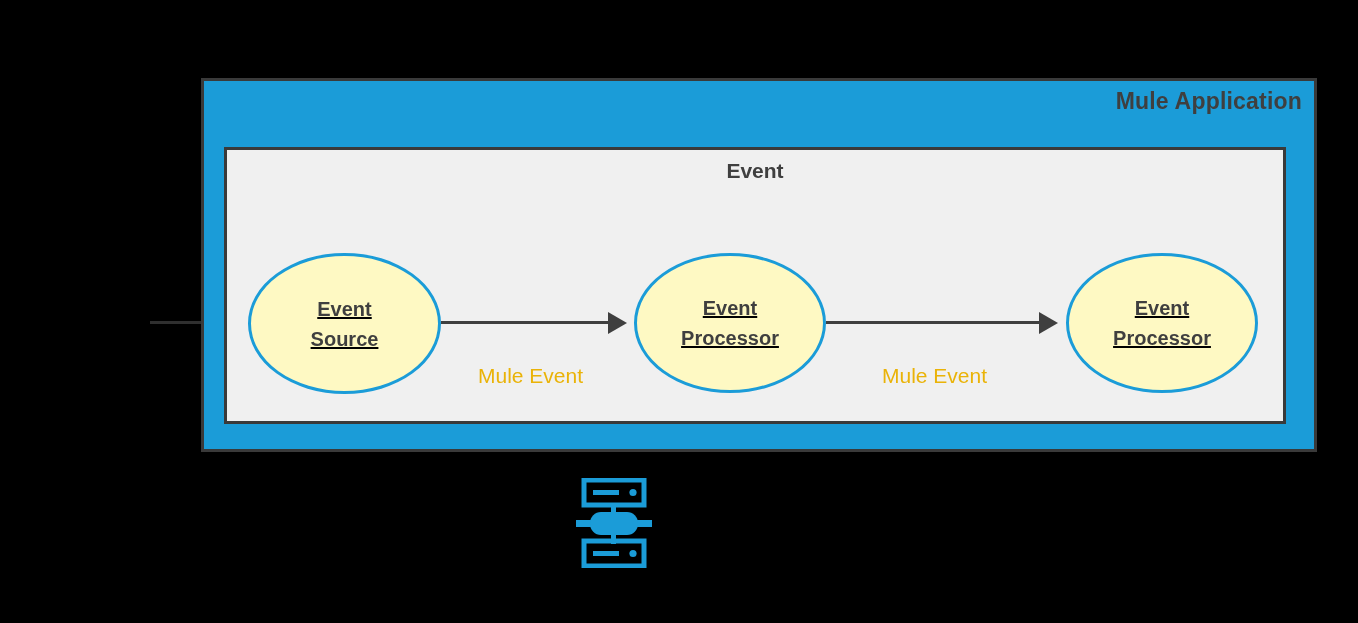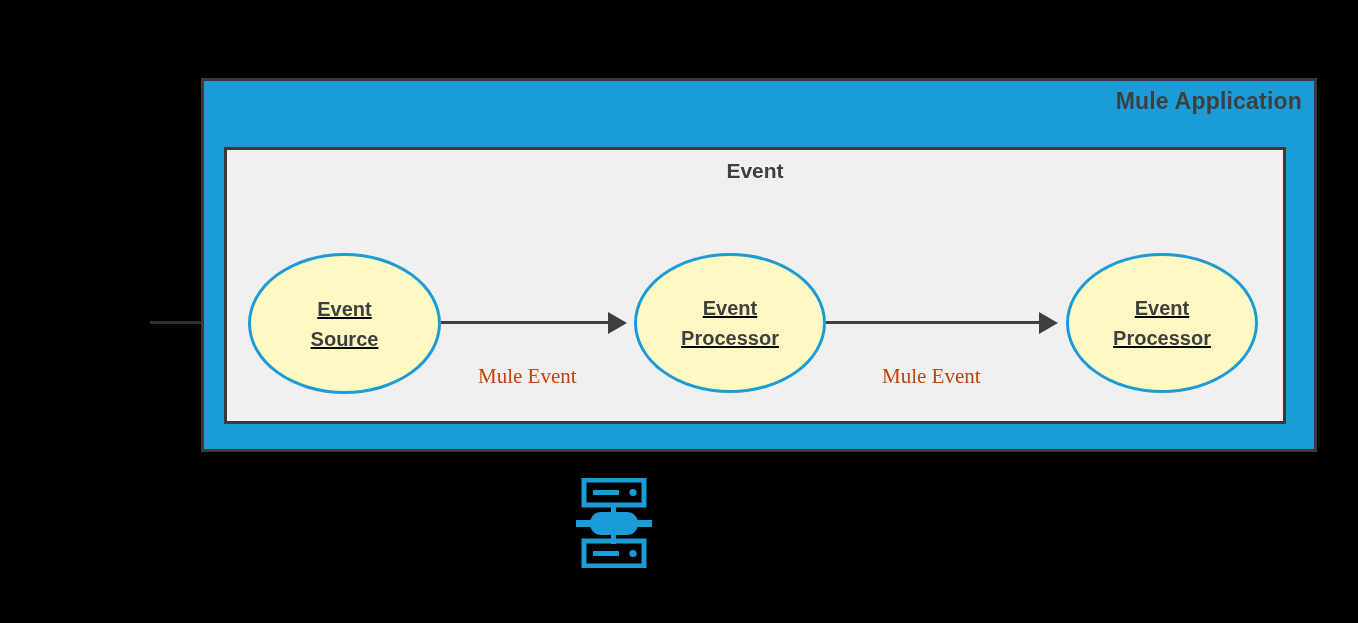--- a/index.html
+++ b/index.html
@@ -111,23 +111,22 @@
   #arrow2-head { left: 1039px; top: 312px; }
 
   
   #arrow0-line { left: 150px; top: 321px; width: 80px; background: #2f2f2f; }
   #arrow0-head { left: 226px; top: 312px; border-left-color: #111111; }
 
   
   .edge-label {
     position: absolute;
     font-size: 21px;
-    color: #c2410c;
+    color: #eab308;
     white-space: nowrap;
-    font-family: Liberation Serif, serif;
   }
   #label-mule-event-1 { left: 478px; top: 364px; }
   #label-mule-event-2 { left: 882px; top: 364px; }
 
   
   .runtime-icon {
     position: absolute;
     left: 576px;
     top: 478px;
     width: 76px;

